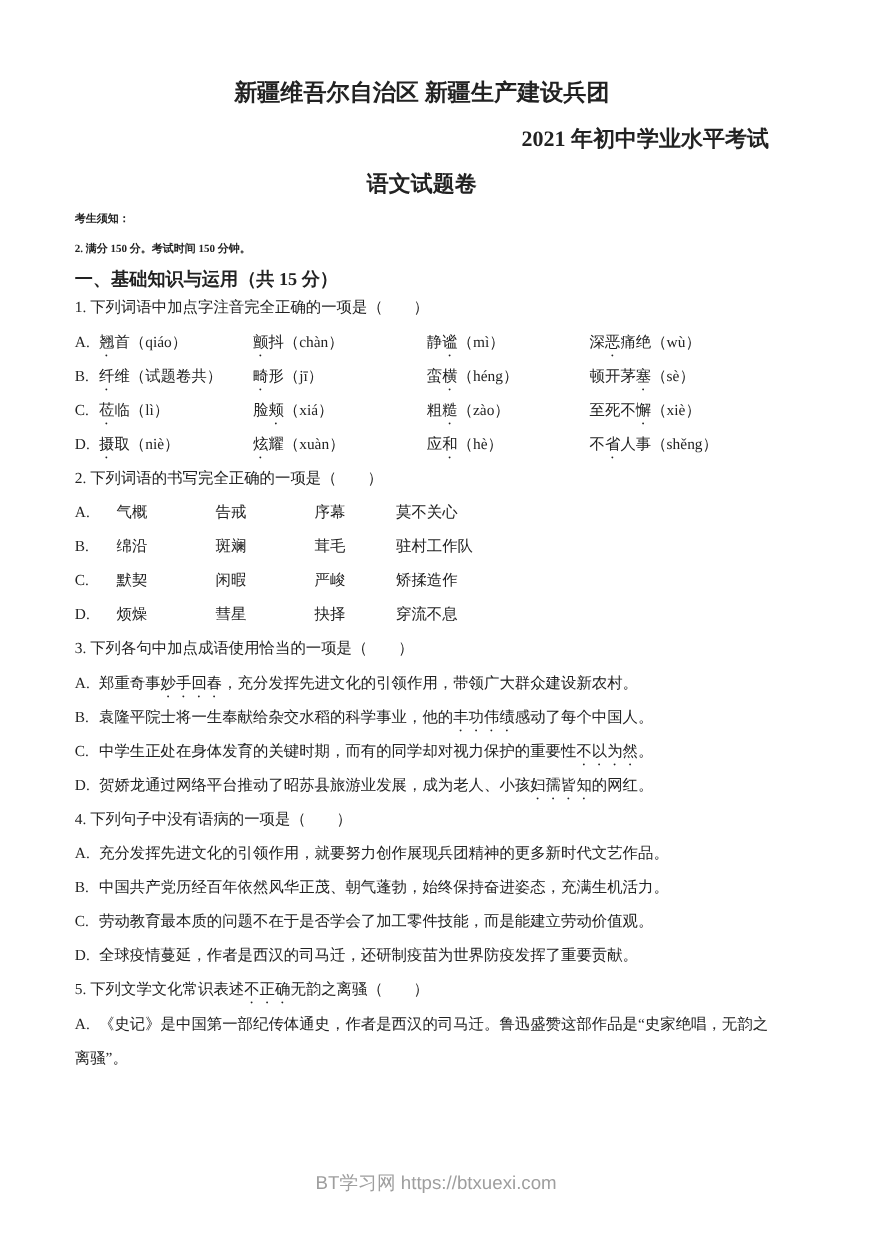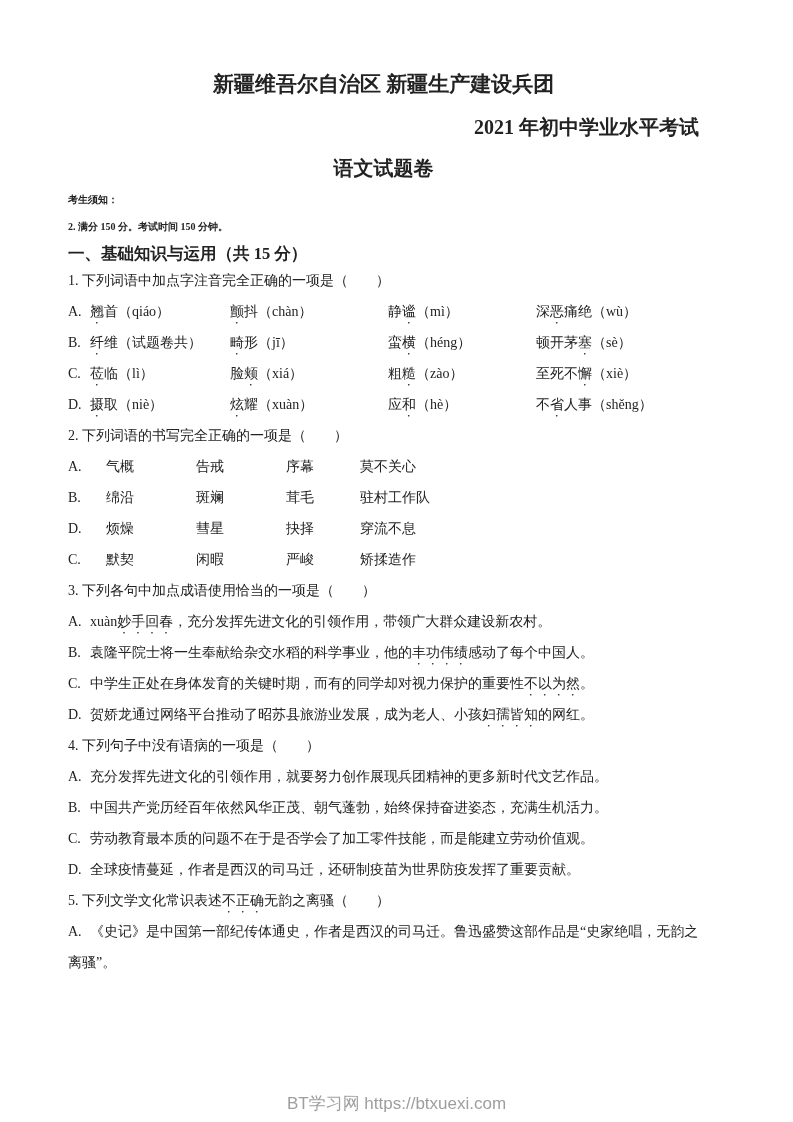--- a/index.html
+++ b/index.html
@@ -26,21 +26,21 @@
   .cell{display:inline-block;}
   .q1c0{width:140px;} .q1c1{width:158px;} .q1c2{width:148px;}
   .q2c0,.q2c1,.q2c2{width:74px;margin-left:16px;}
   .emdot{
     -webkit-text-emphasis:filled dot;
     -webkit-text-emphasis-position:under;
     text-emphasis:filled dot;
     text-emphasis-position:under right;
   }
   .footer{
-    position:absolute;top:1092px;left:0;width:100%;
+    position:absolute;top:1064px;left:0;width:100%;
     text-align:center;font-size:17px;line-height:24px;
     color:var(--footer);
     font-family:"Liberation Sans","DejaVu Sans",sans-serif;
   }
 </style>
 </head>
 <body>
 
 <div class="page">
   <div class="content">
@@ -72,31 +72,31 @@
 
     <div>
       <p class="qline"><span>2. 下列词语的书写完全正确的一项是（　　）</span></p>
       <p class="qline">
         <span class="letter">A.</span><span class="cell q2c0">气概</span><span class="cell q2c1">告戒</span><span class="cell q2c2">序幕</span><span class="cell">莫不关心</span>
       </p>
       <p class="qline">
         <span class="letter">B.</span><span class="cell q2c0">绵沿</span><span class="cell q2c1">斑斓</span><span class="cell q2c2">茸毛</span><span class="cell">驻村工作队</span>
       </p>
       <p class="qline">
-        <span class="letter">D.</span><span class="cell q2c0">烦燥</span><span class="cell q2c1">彗星</span><span class="cell q2c2">抉择</span><span class="cell">穿流不息</span>
+        <span class="letter">C.</span><span class="cell q2c0">默契</span><span class="cell q2c1">闲暇</span><span class="cell q2c2">严峻</span><span class="cell">矫揉造作</span>
       </p>
       <p class="qline">
-        <span class="letter">C.</span><span class="cell q2c0">默契</span><span class="cell q2c1">闲暇</span><span class="cell q2c2">严峻</span><span class="cell">矫揉造作</span>
+        <span class="letter">D.</span><span class="cell q2c0">烦燥</span><span class="cell q2c1">彗星</span><span class="cell q2c2">抉择</span><span class="cell">穿流不息</span>
       </p>
     </div>
 
     <div>
       <p class="qline"><span>3. 下列各句中加点成语使用恰当的一项是（　　）</span></p>
       <p class="qline">
-        <span class="letter">A.</span><span><span>xuàn</span><span class="emdot">妙手回春</span><span>，充分发挥先进文化的引领作用，带领广大群众建设新农村。</span></span>
+        <span class="letter">A.</span><span><span>郑重奇事</span><span class="emdot">妙手回春</span><span>，充分发挥先进文化的引领作用，带领广大群众建设新农村。</span></span>
       </p>
       <p class="qline">
         <span class="letter">B.</span><span><span>袁隆平院士将一生奉献给杂交水稻的科学事业，他的</span><span class="emdot">丰功伟绩</span><span>感动了每个中国人。</span></span>
       </p>
       <p class="qline">
         <span class="letter">C.</span><span><span>中学生正处在身体发育的关键时期，而有的同学却对视力保护的重要性</span><span class="emdot">不以为然</span><span>。</span></span>
       </p>
       <p class="qline">
         <span class="letter">D.</span><span><span>贺娇龙通过网络平台推动了昭苏县旅游业发展，成为老人、小孩</span><span class="emdot">妇孺皆知</span><span>的网红。</span></span>
       </p>

